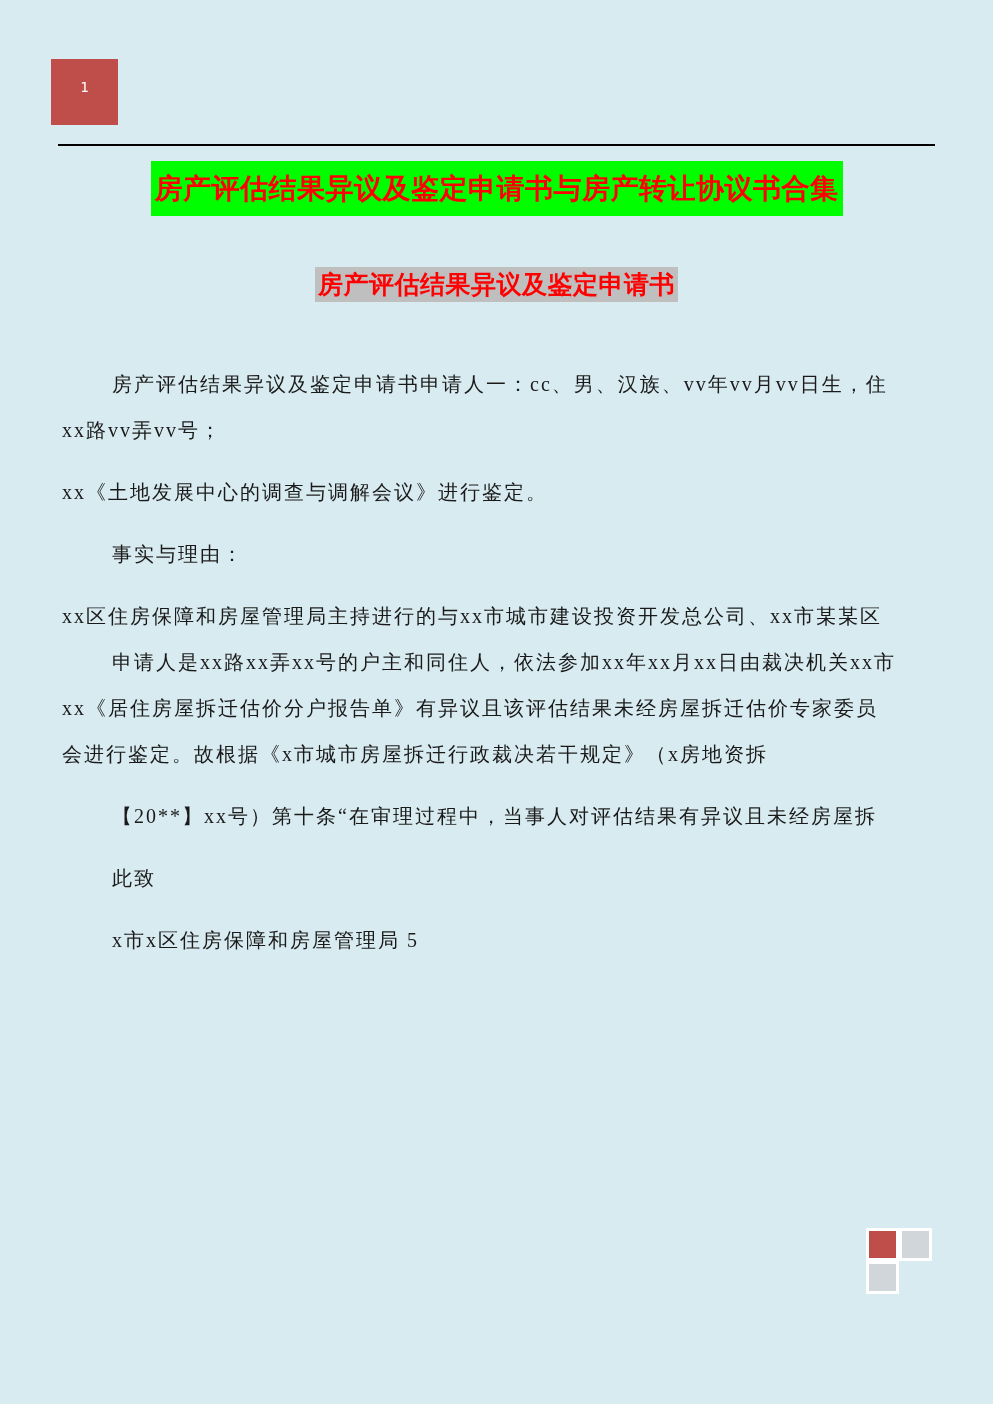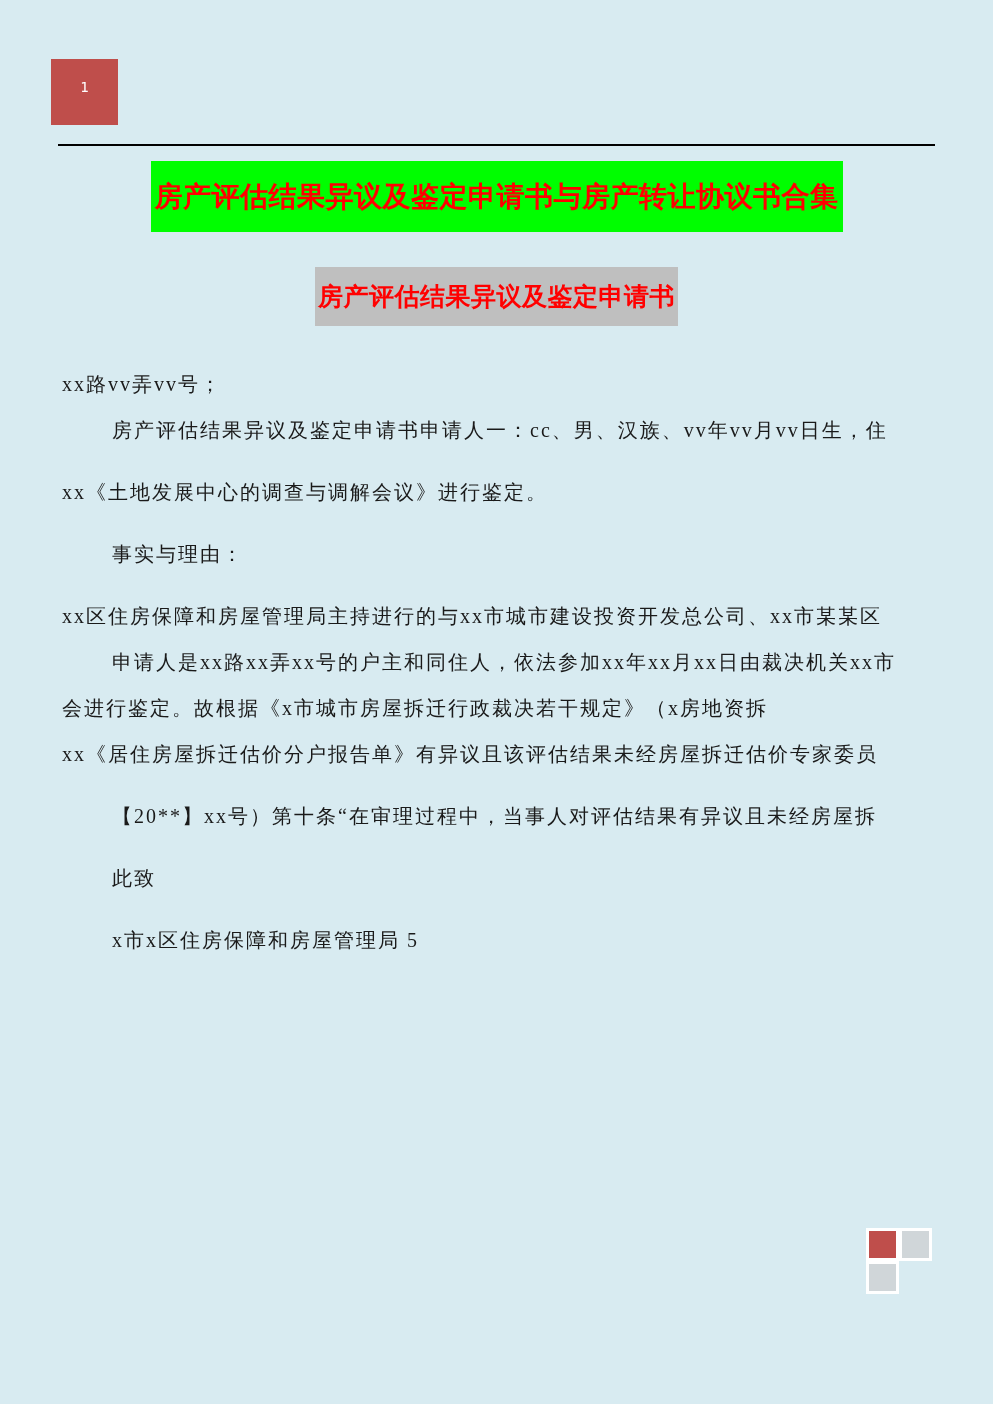--- a/index.html
+++ b/index.html
@@ -38,38 +38,38 @@
     width: 100%;
     text-align: center;
   }
   .title-highlight {
     display: inline-block;
     background: var(--title-highlight, #00fe00);
     color: var(--title-text, #ff0000);
     font-size: 28px;
     font-weight: bold;
     line-height: 39px;
-    padding: 16px 4px;
+    padding: 8px 4px;
     letter-spacing: 0.5px;
     white-space: nowrap;
   }
   .subtitle-row {
     position: absolute;
     left: 0; top: 267px;
     width: 100%;
     text-align: center;
   }
   .subtitle-highlight {
     display: inline-block;
     background: var(--subtitle-highlight, #bfbfbf);
     color: var(--subtitle-text, #ff0000);
     font-size: 25px;
     font-weight: bold;
     line-height: 35px;
-    padding: 12px 3px;
+    padding: 0 3px;
     letter-spacing: 0.5px;
     white-space: nowrap;
   }
   .body-text {
     position: absolute;
     left: 62px; top: 361px;
     width: 873px;
     color: var(--body-text, #1a1a1a);
     font-size: 20px;
     letter-spacing: 2px;
@@ -107,38 +107,38 @@
     <span class="title-highlight">房产评估结果异议及鉴定申请书与房产转让协议书合集</span>
   </div>
 
   <div class="subtitle-row">
     <span class="subtitle-highlight">房产评估结果异议及鉴定申请书</span>
   </div>
 
   <div class="body-text">
 
     <div class="paragraph">
+      <div class="text-line indent">房产评估结果异议及鉴定申请书申请人一：cc、男、汉族、vv年vv月vv日生，住</div>
       <div class="text-line">xx路vv弄vv号；</div>
-      <div class="text-line indent">房产评估结果异议及鉴定申请书申请人一：cc、男、汉族、vv年vv月vv日生，住</div>
     </div>
 
 
     <div class="paragraph">
       <div class="text-line">xx《土地发展中心的调查与调解会议》进行鉴定。</div>
     </div>
 
     <div class="paragraph">
       <div class="text-line indent">事实与理由：</div>
     </div>
 
     <div class="paragraph">
       <div class="text-line">xx区住房保障和房屋管理局主持进行的与xx市城市建设投资开发总公司、xx市某某区</div>
       <div class="text-line indent">申请人是xx路xx弄xx号的户主和同住人，依法参加xx年xx月xx日由裁决机关xx市</div>
+      <div class="text-line">xx《居住房屋拆迁估价分户报告单》有异议且该评估结果未经房屋拆迁估价专家委员</div>
       <div class="text-line">会进行鉴定。故根据《x市城市房屋拆迁行政裁决若干规定》（x房地资拆</div>
-      <div class="text-line">xx《居住房屋拆迁估价分户报告单》有异议且该评估结果未经房屋拆迁估价专家委员</div>
     </div>
 
     <div class="paragraph">
       <div class="text-line indent">【20**】xx号）第十条“在审理过程中，当事人对评估结果有异议且未经房屋拆</div>
     </div>
 
     <div class="paragraph">
       <div class="text-line indent">此致</div>
     </div>
 

